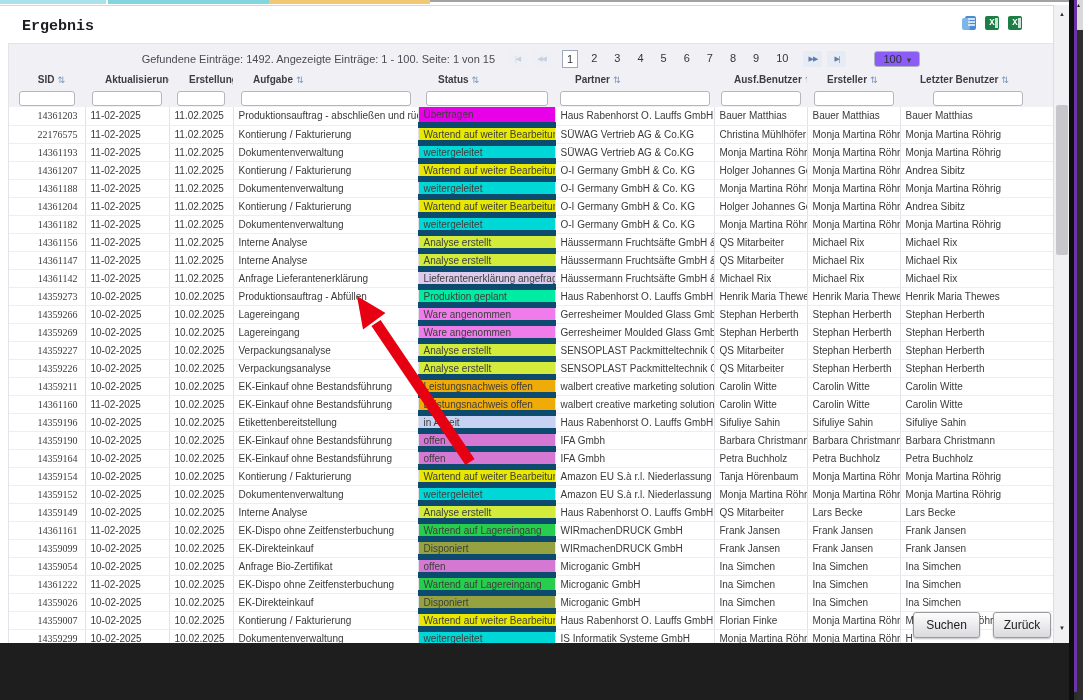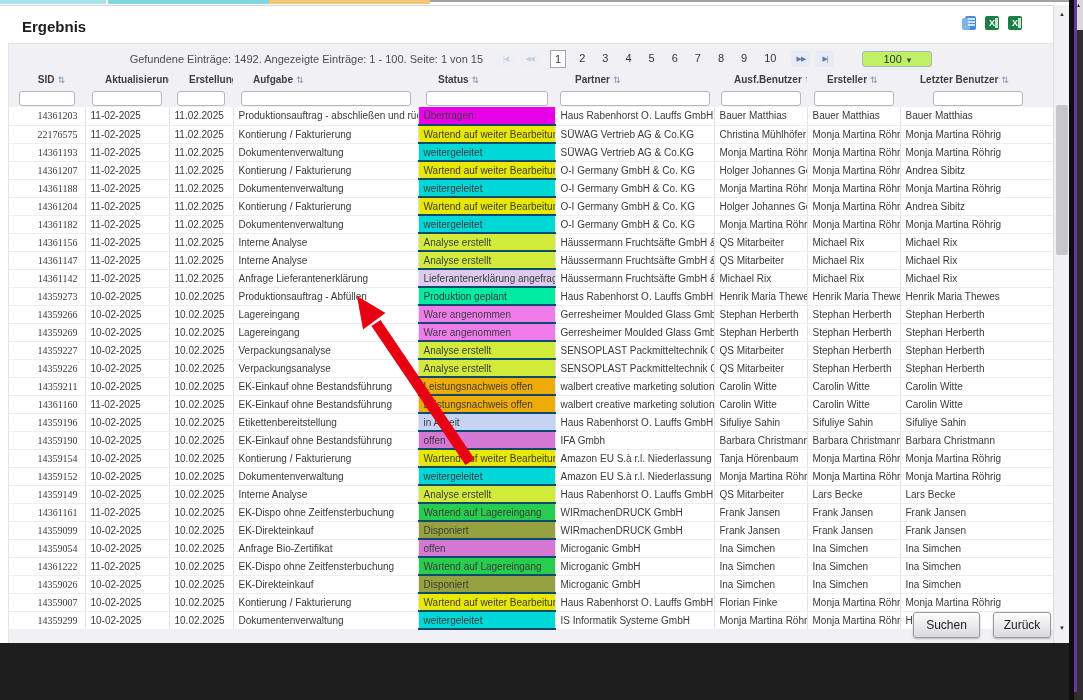--- a/index.html
+++ b/index.html
@@ -14,21 +14,21 @@
   .tab-strip { position:absolute; left:0; top:0; width:1069px; height:5px; background:#ffffff; }
   .tab-strip .seg { position:absolute; top:0; height:4px; }
   .seg.s1 { left:0;   width:106px; background:#a9e2e8; }
   .seg.s2 { left:108px; width:161px; background:#82d7df; }
   .seg.s3 { left:269px; width:161px; background:#f2c877; }
   .seg.s4 { left:430px; width:639px; height:2px; background:#a2a2a2; }
 
   
   .window { position:absolute; left:0; top:5px; width:1053px; height:638px; background:#ffffff; border-top:1px solid #d6d6d6; }
 
-  .titlebar { position:relative; height:34px; }
+  .titlebar { position:relative; height:34px;font-family:Liberation Mono, monospace; }
   .title { position:absolute; left:22px; top:12px; font-size:15px; font-weight:bold; color:#1c1c22; }
   .export-icons { position:absolute; right:31px; top:10px; display:flex; align-items:center; gap:9px; }
   .ic-doc { position:relative; width:11px; height:14px; background:#4a8bd4; border-radius:2px; display:inline-block; }
   .ic-doc::before { content:""; position:absolute; left:-3px; top:2px; width:8px; height:12px; background:#7db5e8; border-radius:2px; }
   .ic-doc::after { content:""; position:absolute; right:1px; top:2px; width:7px; height:2px; background:#cfe3f7; box-shadow:0 3px 0 #cfe3f7, 0 6px 0 #cfe3f7; }
   .ic-xls { position:relative; width:14px; height:14px; background:#1d7e45; border-radius:2px; display:inline-flex; align-items:center; justify-content:center; }
   .ic-xls::before { content:"X"; color:#fff; font-size:9px; font-weight:bold; }
   .ic-xls::after { content:""; position:absolute; right:1px; top:2px; width:3px; height:10px; background:#e9f4ec; opacity:.85; }
 
   
@@ -37,22 +37,22 @@
 
   .pager-row { height:26px; margin-top:2px; display:flex; align-items:center; justify-content:center; gap:5px; font-size:11px; color:#4a4a52; }
   .pg-summary { margin-right:8px; }
   .pg-btn { display:inline-flex; align-items:center; justify-content:center; min-width:19px; height:16px;
             border-radius:2px; font-size:7px; letter-spacing:-1px; cursor:pointer; }
   .pg-btn.disabled { background:#eef0f5; color:#c6cfdd; }
   .pg-btn.enabled  { background:#e7ebf3; color:#5f7cac; }
   .pg-pages { display:inline-flex; gap:9px; margin:0 6px; }
   .pg-num { font-size:11px; color:#33333a; padding:0 4px; line-height:16px; cursor:pointer; }
   .pg-num.current { border:1px solid #9fa8ba; background:#fff; }
-  .pg-size { display:inline-flex; align-items:center; gap:5px; margin-left:23px; background:#bef264;
-             border:1px solid #aeb4bf; border-radius:3px; padding:1px 20px; font-size:11px; color:#2e2e34; cursor:pointer; }
+  .pg-size { display:inline-flex; align-items:center; gap:5px; margin-left:23px; background:#8b5cf6;
+             border:1px solid #aeb4bf; border-radius:3px; padding:1px 8px; font-size:11px; color:#2e2e34; cursor:pointer; }
   .pg-size .caret::after { content:"▾"; font-size:9px; color:#444; }
 
   table { width:1044px; table-layout:fixed; border-collapse:collapse; }
   col.c1{width:76px;} col.c2{width:84px;} col.c3{width:64px;} col.c4{width:185px;} col.c5{width:137px;}
   col.c6{width:159px;} col.c7{width:93px;} col.c8{width:93px;} col.c9{width:155px;}
 
   thead th { height:15px; font-size:10px; font-weight:bold; color:#3c3c44; text-align:left;
              padding:0 20px; white-space:nowrap; overflow:hidden; }
   thead th.right { text-align:right; }
   .sort::after { content:"⇅"; color:#7b94bb; font-size:9px; margin-left:3px; font-weight:normal; }
@@ -63,21 +63,21 @@
   tr.filters td:nth-child(3) input{width:48px;} tr.filters td:nth-child(4) input{width:170px;}
   tr.filters td:nth-child(5) input{width:122px;} tr.filters td:nth-child(6) input{width:150px;}
   tr.filters td:nth-child(7) input{width:80px;} tr.filters td:nth-child(8) input{width:80px;}
   tr.filters td:nth-child(9) input{width:90px;}
 
   tbody td { height:18px; font-size:10px; color:#3a3a3a; background:#fff; padding:0 5px;
              white-space:nowrap; overflow:hidden; border-right:1px solid #e2e2e8;
              border-bottom:1px solid #ededf2; }
   tbody td:last-child { border-right:none; }
   tbody td.right { text-align:right; padding-right:7px;font-family:Liberation Serif, serif; }
-  tbody td.status { border-bottom:2px solid #0c4a6e; color:#3d3d3d; }
+  tbody td.status { border-bottom:6px solid #0c4a6e; color:#3d3d3d; }
 
   
   .dlg-buttons { position:absolute; right:2px; top:606px; display:flex; gap:13px; z-index:5; }
   .dlg-buttons button { height:26px; font-size:12px; color:#222; font-family:inherit;
         background:linear-gradient(#fdfdfd,#dadade); border:1px solid #99999f; border-radius:3px;
         box-shadow:0 1px 2px rgba(0,0,0,.25); cursor:pointer; }
   .btn-search { width:67px; } .btn-back { width:58px; }
 
   
   .vscroll { position:absolute; left:1053px; top:5px; width:16px; height:638px; background:#f1f1f3; border-left:1px solid #dedee2; }
@@ -383,20 +383,31 @@
               <td>10-02-2025</td>
               <td>10.02.2025</td>
               <td>EK-Einkauf ohne Bestandsführung</td>
               <td class="status" style="background: rgb(212, 120, 212);">offen</td>
               <td>IFA Gmbh</td>
               <td>Barbara Christmann</td>
               <td>Barbara Christmann</td>
               <td>Barbara Christmann</td>
             </tr>
             <tr>
+              <td class="right">14359164</td>
+              <td>10-02-2025</td>
+              <td>10.02.2025</td>
+              <td>EK-Einkauf ohne Bestandsführung</td>
+              <td class="status" style="background: rgb(212, 120, 212);">offen</td>
+              <td>IFA Gmbh</td>
+              <td>Petra Buchholz</td>
+              <td>Petra Buchholz</td>
+              <td>Petra Buchholz</td>
+            </tr>
+            <tr>
               <td class="right">14359154</td>
               <td>10-02-2025</td>
               <td>10.02.2025</td>
               <td>Kontierung / Fakturierung</td>
               <td class="status" style="background: rgb(232, 232, 0);">Wartend auf weiter Bearbeitung</td>
               <td>Amazon EU S.à r.l. Niederlassung Deutschland</td>
               <td>Tanja Hörenbaum</td>
               <td>Monja Martina Röhrig</td>
               <td>Monja Martina Röhrig</td>
             </tr>

